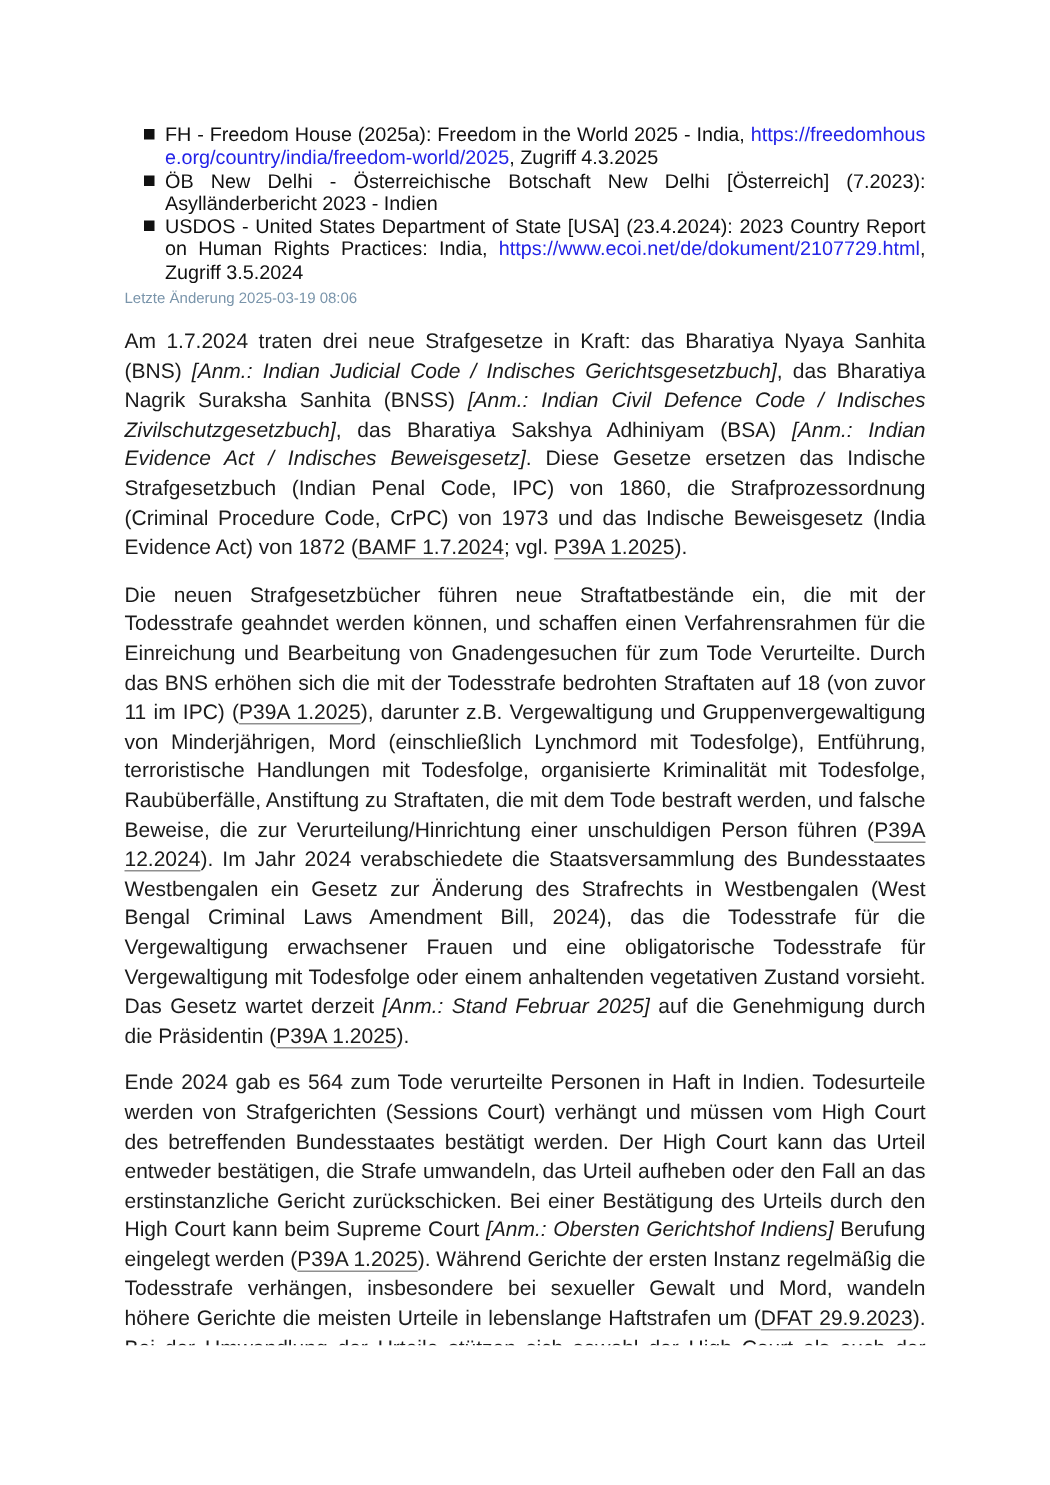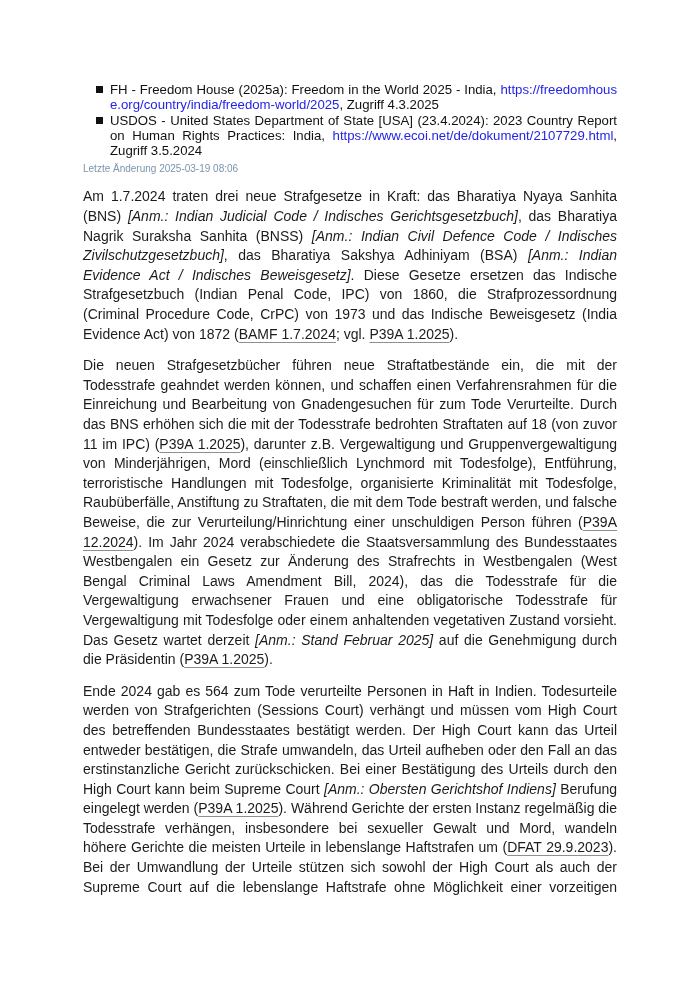--- a/index.html
+++ b/index.html
@@ -111,20 +111,24 @@
 <div class="page">
   <div class="content">
 
     <ul class="bibliography">
       <li>
         <span class="bullet"></span>
         <span class="li-text"><span class="seg-text">FH - Freedom House (2025a): Freedom in the World 2025 - India, </span><span class="seg-link">https://freedomhouse.org/country/india/freedom-world/2025</span><span class="seg-text">, Zugriff 4.3.2025</span></span>
       </li>
       <li>
         <span class="bullet"></span>
+        <span class="li-text"><span class="seg-text">ÖB New Delhi - Österreichische Botschaft New Delhi [Österreich] (7.2023): Asylländerbericht 2023 - Indien</span></span>
+      </li>
+      <li>
+        <span class="bullet"></span>
         <span class="li-text"><span class="seg-text">USDOS - United States Department of State [USA] (23.4.2024): 2023 Country Report on Human Rights Practices: India, </span><span class="seg-link">https://www.ecoi.net/de/dokument/2107729.html</span><span class="seg-text">, Zugriff 3.5.2024</span></span>
       </li>
     </ul>
 
 
     <div class="last-modified">Letzte Änderung 2025-03-19 08:06</div>
 
     <div class="body-text">
       <p><span class="seg-text">Am 1.7.2024 traten drei neue Strafgesetze in Kraft: das Bharatiya Nyaya Sanhita (BNS) </span><span class="seg-italic">[Anm.: Indian Judicial Code / Indisches Gerichtsgesetzbuch]</span><span class="seg-text">, das Bharatiya Nagrik Suraksha Sanhita (BNSS) </span><span class="seg-italic">[Anm.: Indian Civil Defence Code / Indisches Zivilschutzgesetzbuch]</span><span class="seg-text">, das Bharatiya Sakshya Adhiniyam (BSA) </span><span class="seg-italic">[Anm.: Indian Evidence Act / Indisches Beweisgesetz]</span><span class="seg-text">. Diese Gesetze ersetzen das Indische Strafgesetzbuch (Indian Penal Code, IPC) von 1860, die Strafprozessordnung (Criminal Procedure Code, CrPC) von 1973 und das Indische Beweisgesetz (India Evidence Act) von 1872 (</span><span class="seg-ref">BAMF 1.7.2024</span><span class="seg-text">; vgl. </span><span class="seg-ref">P39A 1.2025</span><span class="seg-text">).</span></p>
       <p><span class="seg-text">Die neuen Strafgesetzbücher führen neue Straftatbestände ein, die mit der Todesstrafe geahndet werden können, und schaffen einen Verfahrensrahmen für die Einreichung und Bearbeitung von Gnadengesuchen für zum Tode Verurteilte. Durch das BNS erhöhen sich die mit der Todesstrafe bedrohten Straftaten auf 18 (von zuvor 11 im IPC) (</span><span class="seg-ref">P39A 1.2025</span><span class="seg-text">), darunter z.B. Vergewaltigung und Gruppenvergewaltigung von Minderjährigen, Mord (einschließlich Lynchmord mit Todesfolge), Entführung, terroristische Handlungen mit Todesfolge, organisierte Kriminalität mit Todesfolge, Raubüberfälle, Anstiftung zu Straftaten, die mit dem Tode bestraft werden, und falsche Beweise, die zur Verurteilung/Hinrichtung einer unschuldigen Person führen (</span><span class="seg-ref">P39A 12.2024</span><span class="seg-text">). Im Jahr 2024 verabschiedete die Staatsversammlung des Bundesstaates Westbengalen ein Gesetz zur Änderung des Strafrechts in Westbengalen (West Bengal Criminal Laws Amendment Bill, 2024), das die Todesstrafe für die Vergewaltigung erwachsener Frauen und eine obligatorische Todesstrafe für Vergewaltigung mit Todesfolge oder einem anhaltenden vegetativen Zustand vorsieht. Das Gesetz wartet derzeit </span><span class="seg-italic">[Anm.: Stand Februar 2025]</span><span class="seg-text"> auf die Genehmigung durch die Präsidentin (</span><span class="seg-ref">P39A 1.2025</span><span class="seg-text">).</span></p>

